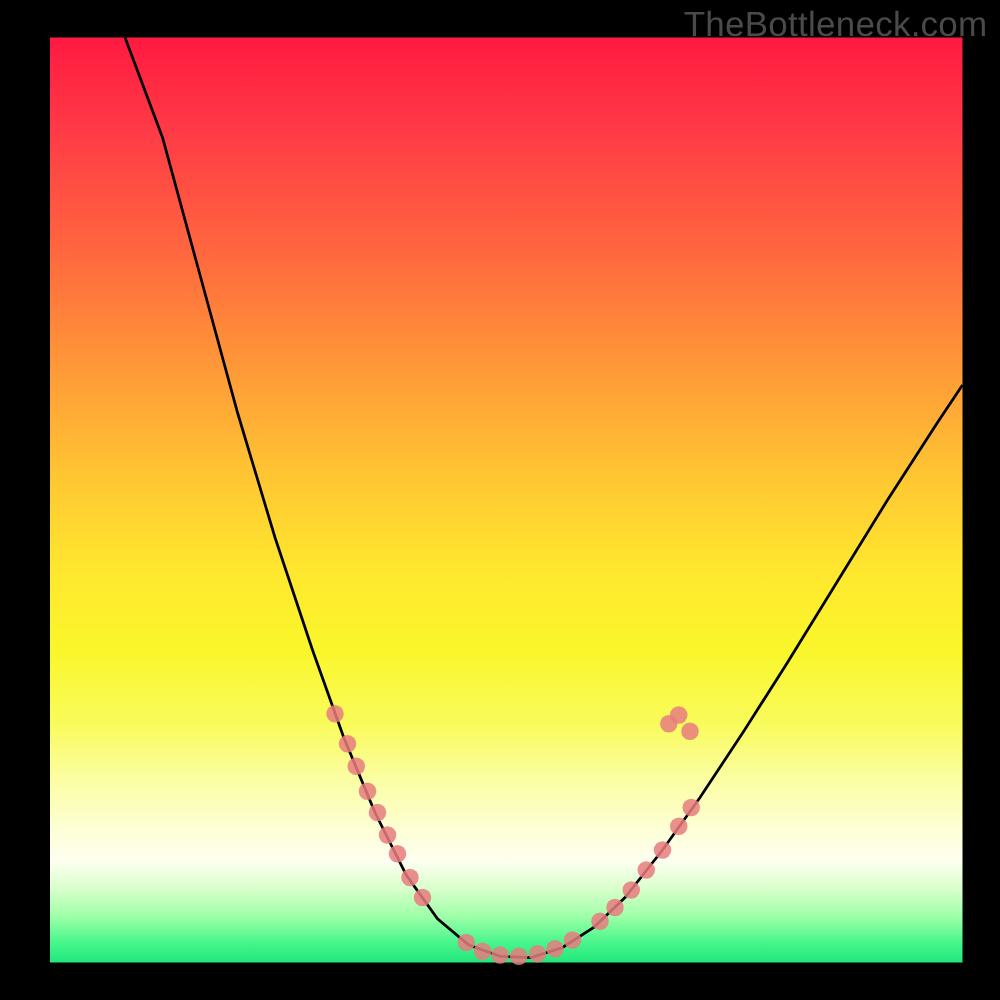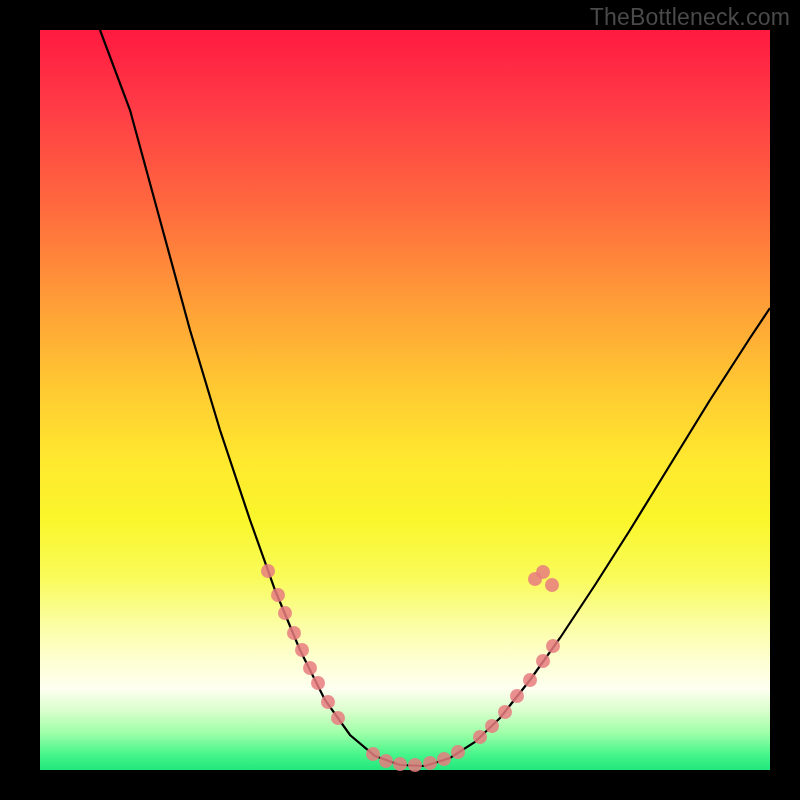--- a/index.html
+++ b/index.html
@@ -41,21 +41,21 @@
       #9effa8 95%,
       #44f58a 98%,
       #22e77c 100%
     );
   }
   .watermark {
     position: absolute;
     top: 4px;
     right: 10px;
     color: #4a4a4a;
-    font-size: 23px;
+    font-size: 28px;
     font-weight: 500;
     letter-spacing: 0.2px;
   }
   svg.curve {
     position: absolute;
     left: 0;
     top: 0;
     width: 730px;
     height: 740px;
     overflow: visible;

